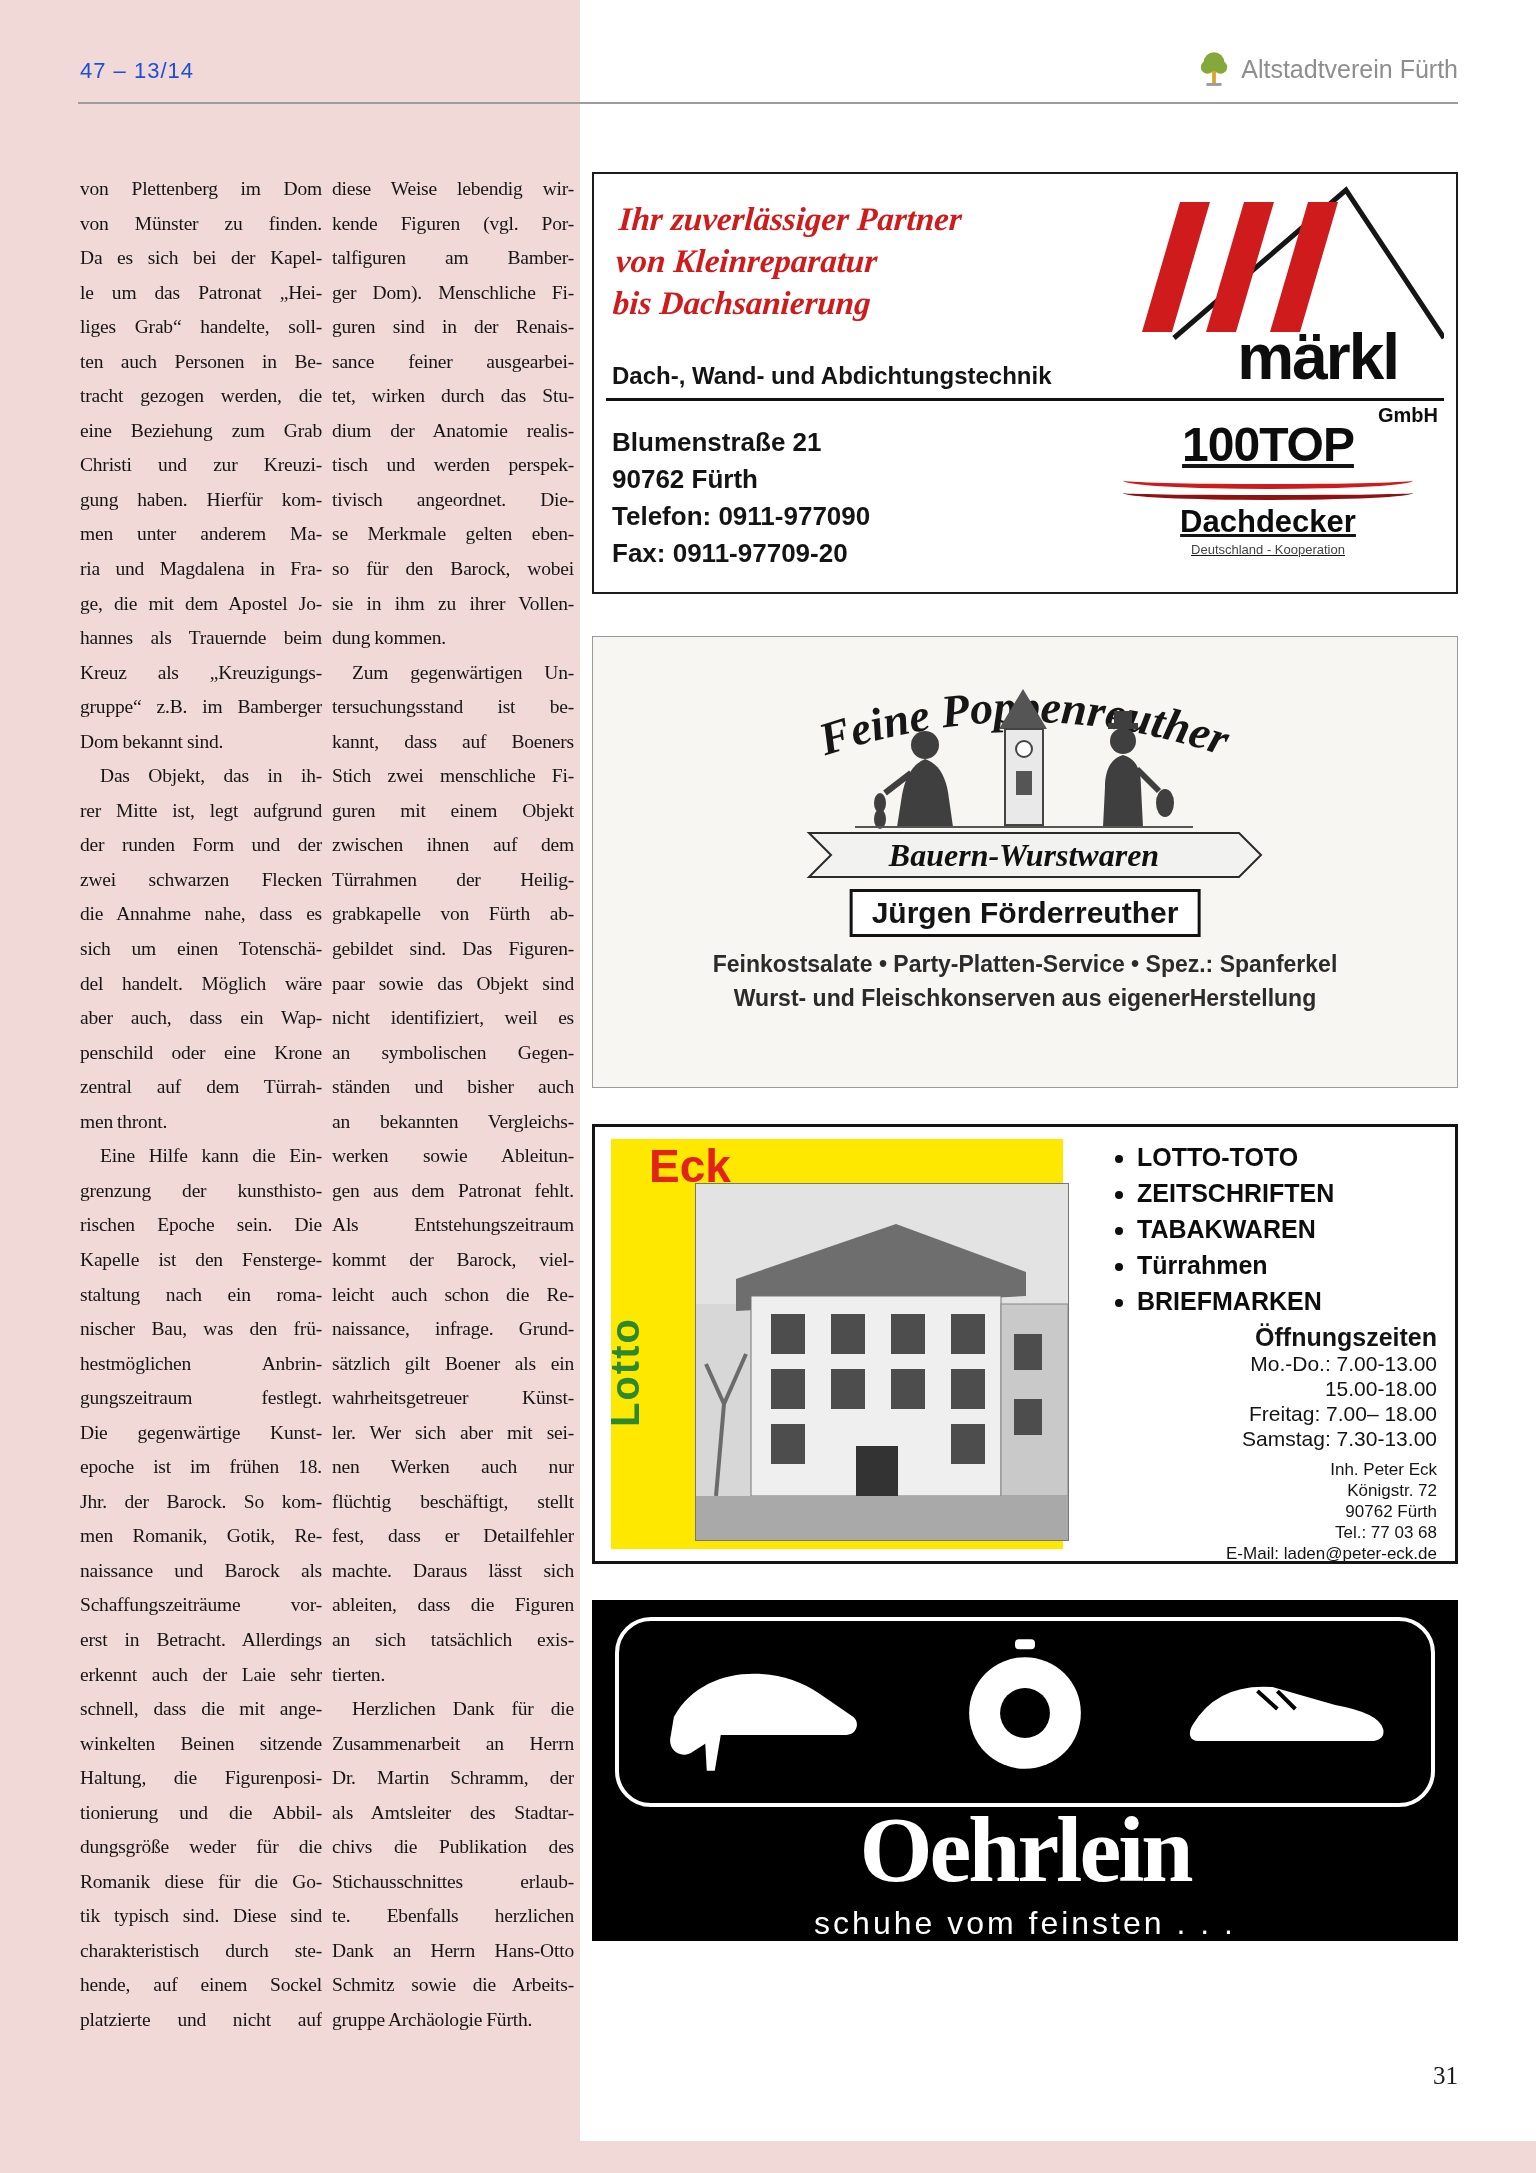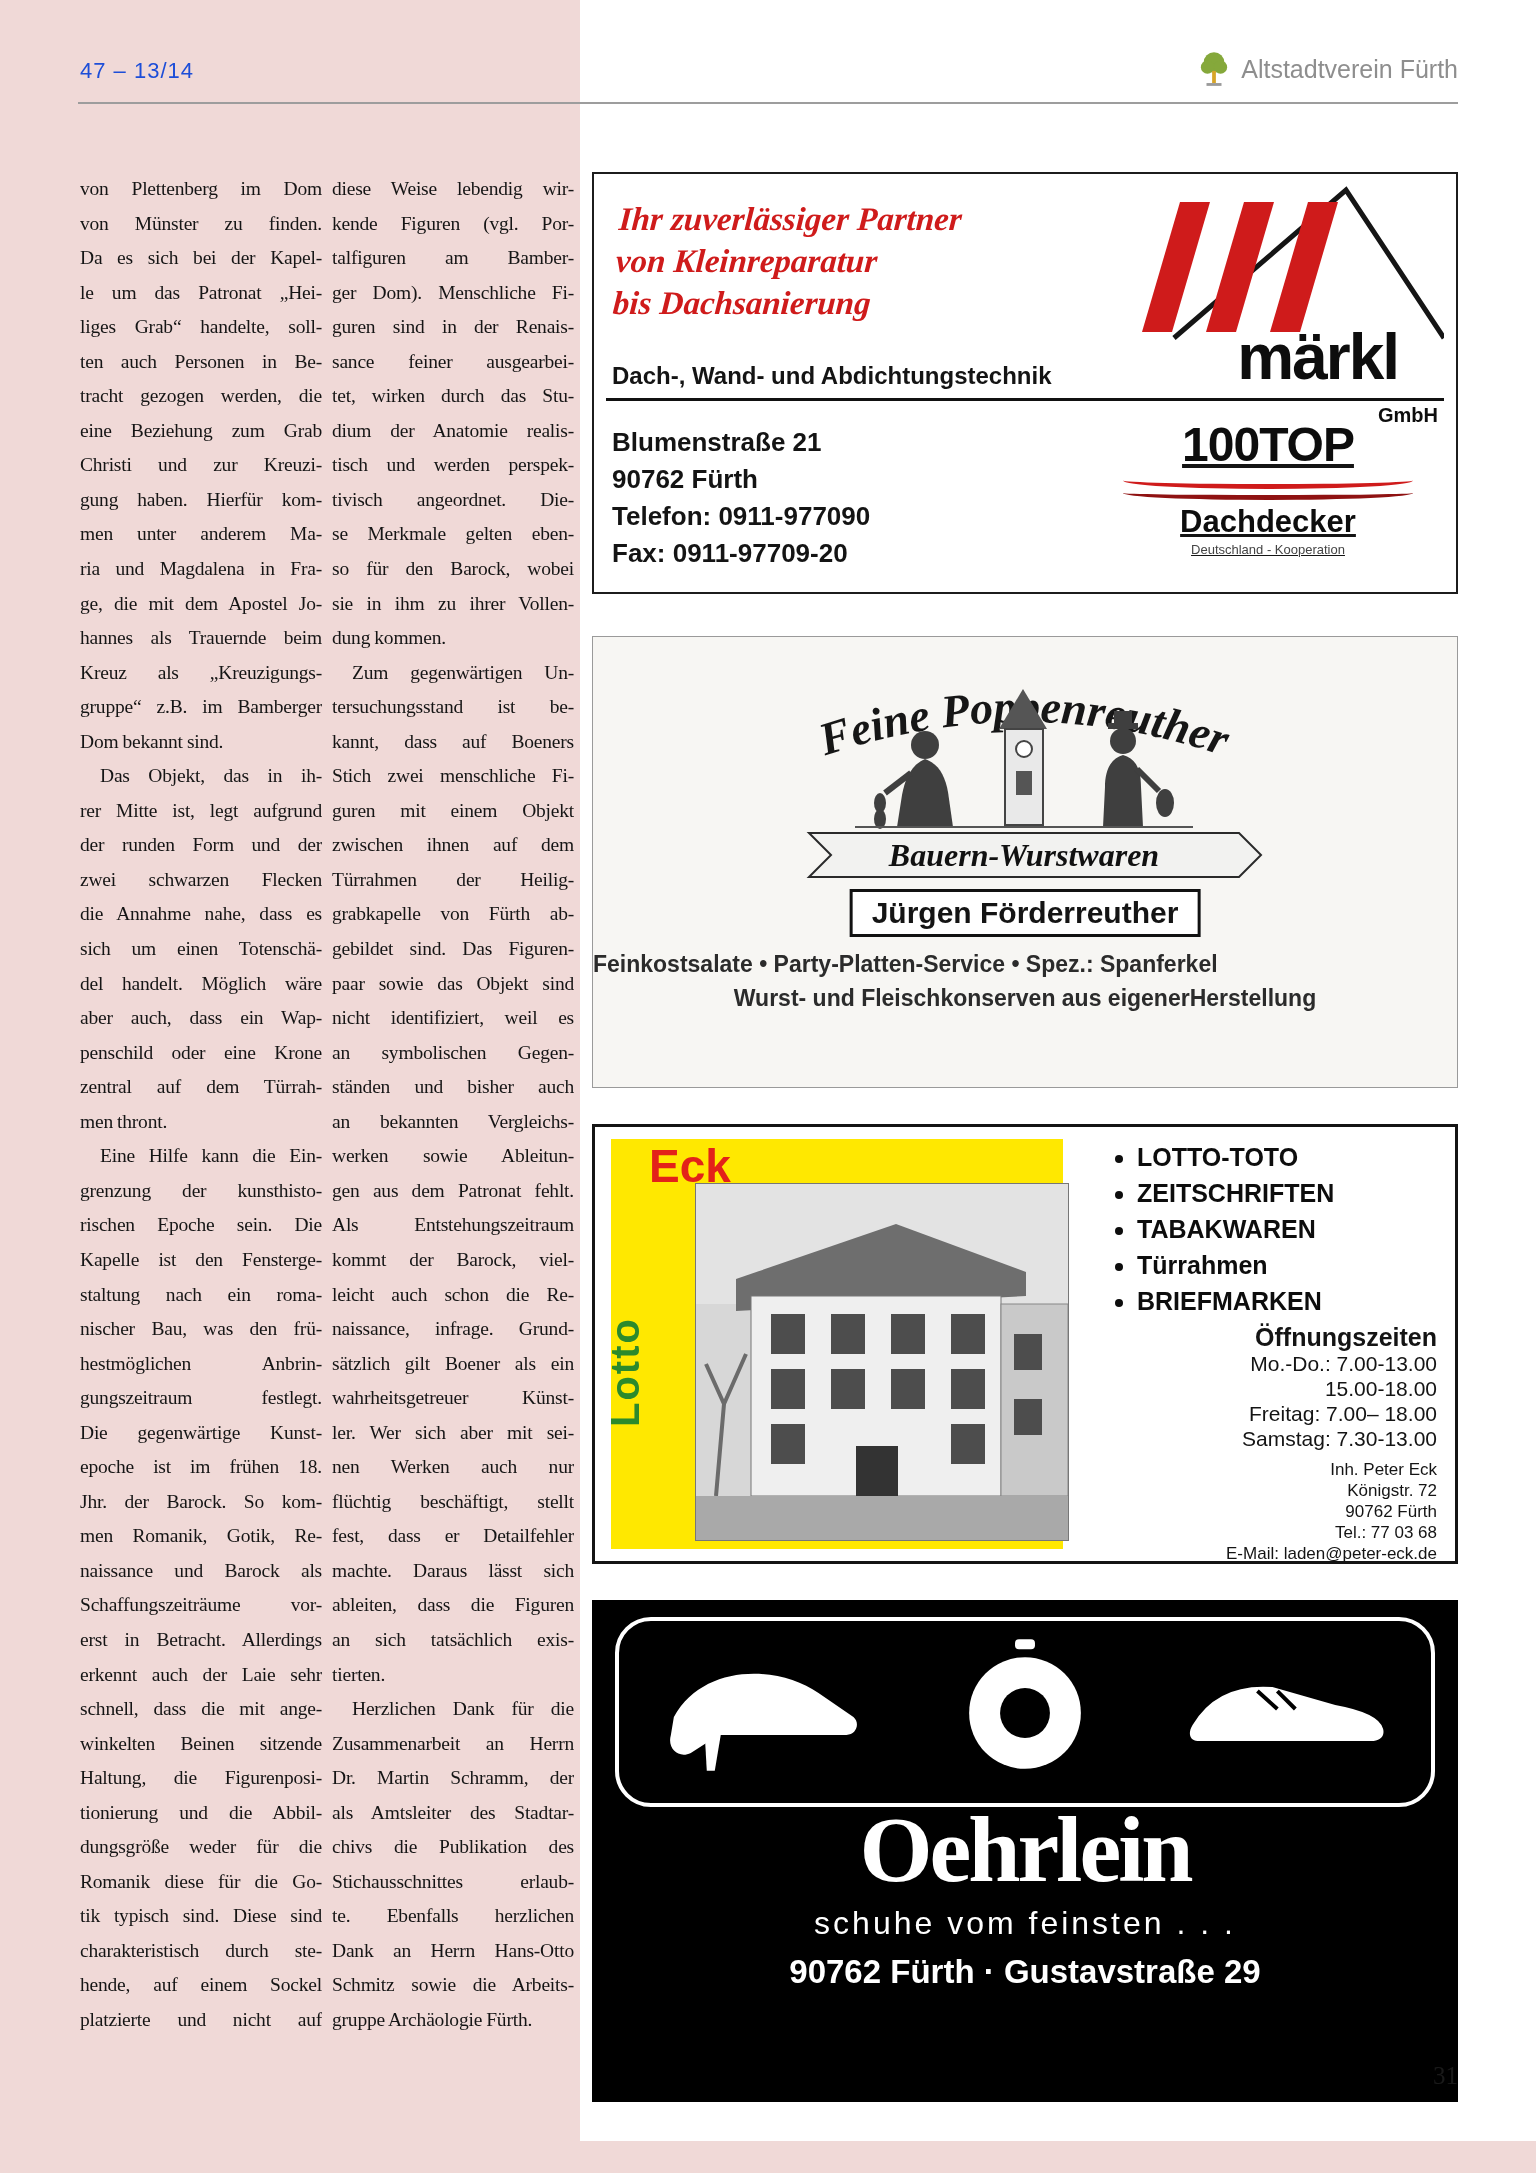--- a/index.html
+++ b/index.html
@@ -46,42 +46,42 @@
   .swoosh.s2{border-bottom-color:#8f1212;height:9px;margin-top:-3px;}
   .m-dach{font-weight:bold;font-size:31px;margin-top:4px;color:#0d0d0d;}
   .m-sub{font-size:13px;color:#444;margin-top:2px;}
 
   
   .ad-foerder{top:636px;height:452px;border:1px solid #9a9a9a;background:#f7f6f3;}
   .fp-art{position:absolute;left:0;top:0;width:862px;height:248px;}
   .fp-name{position:absolute;left:50%;top:252px;transform:translateX(-50%);
            border:3px solid #111;background:#fff;padding:4px 19px;
            font-weight:bold;font-size:30px;white-space:nowrap;}
-  .fp-line1{position:absolute;left:0;right:0;top:314px;text-align:left;font-weight:bold;font-size:23px;color:#2b2b2b;}
+  .fp-line1{position:absolute;left:0;right:0;top:314px;text-align:center;font-weight:bold;font-size:23px;color:#2b2b2b;}
   .fp-line2{position:absolute;left:0;right:0;top:348px;text-align:center;font-weight:bold;font-size:23px;color:#2b2b2b;}
   .fp-footer{position:absolute;left:0;right:0;bottom:0;height:46px;background:#8f8f8f;
              color:#fff;font-weight:bold;font-size:24px;line-height:46px;text-align:center;}
 
   
   .ad-lotto{top:1124px;height:440px;border:3px solid #141414;}
   .lt-yellow{position:absolute;left:16px;top:12px;width:452px;height:410px;background:#ffe800;}
   .lt-eck{position:absolute;left:54px;top:12px;font-weight:bold;font-size:46px;color:#e32219;}
   .lt-vert{position:absolute;left:8px;top:300px;transform:rotate(-90deg);transform-origin:left top;
            font-weight:bold;font-size:40px;color:#2c8a2c;letter-spacing:2px;}
   .lt-photo{position:absolute;left:100px;top:56px;width:372px;height:356px;border:1px solid #777;}
   .lt-right{position:absolute;left:512px;right:18px;top:8px;bottom:8px;}
   .lt-items{margin:4px 0 0;padding:0 0 0 30px;list-style:disc;}
   .lt-items li{font-weight:bold;font-size:25px;line-height:36px;color:#0d0d0d;}
   .lt-hours-title{margin-top:4px;text-align:right;font-weight:bold;font-size:25px;line-height:28px;}
   .lt-hours div{text-align:right;font-size:21px;line-height:25px;}
   .lt-contact{margin-top:8px;}
   .lt-contact div{text-align:right;font-size:17px;line-height:21px;}
 
   
-  .ad-oehrlein{top:1600px;height:502px;background:#000;border:1px solid #000;}
+  .ad-oehrlein{top:1600px;height:341px;background:#000;border:1px solid #000;}
   .oe-frame{position:absolute;left:22px;right:22px;top:16px;height:182px;
             border:4px solid #fff;border-radius:36px;}
   .oe-shoes{position:absolute;left:0;top:0;width:100%;height:100%;}
   .oe-brand{position:absolute;left:0;right:0;top:198px;text-align:center;color:#fff;
             font-weight:bold;font-size:94px;line-height:100px;letter-spacing:-3px;
             font-family:"Liberation Serif","DejaVu Serif",serif;}
   .oe-tagline{position:absolute;left:0;right:0;top:304px;text-align:center;color:#fff;
               font-size:32px;letter-spacing:3px;}
   .oe-address{position:absolute;left:0;right:0;top:352px;text-align:center;color:#fff;
               font-weight:bold;font-size:33px;}

